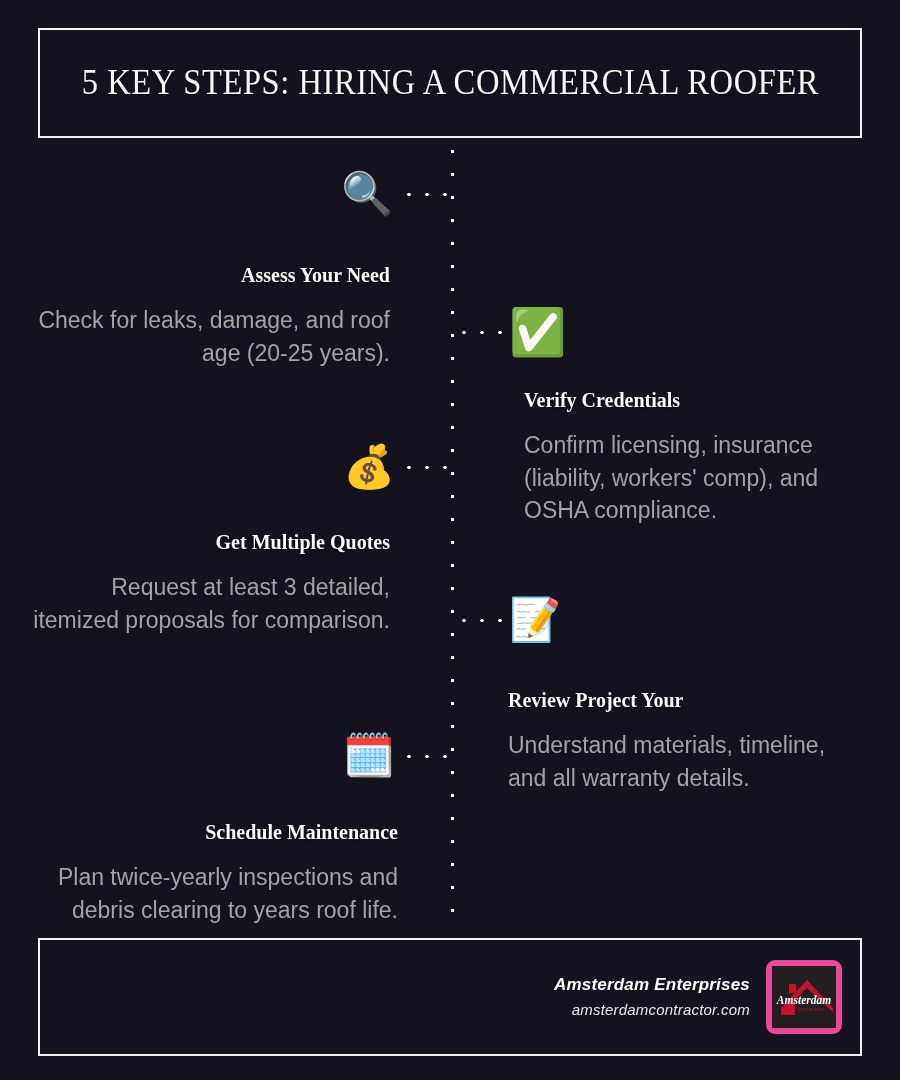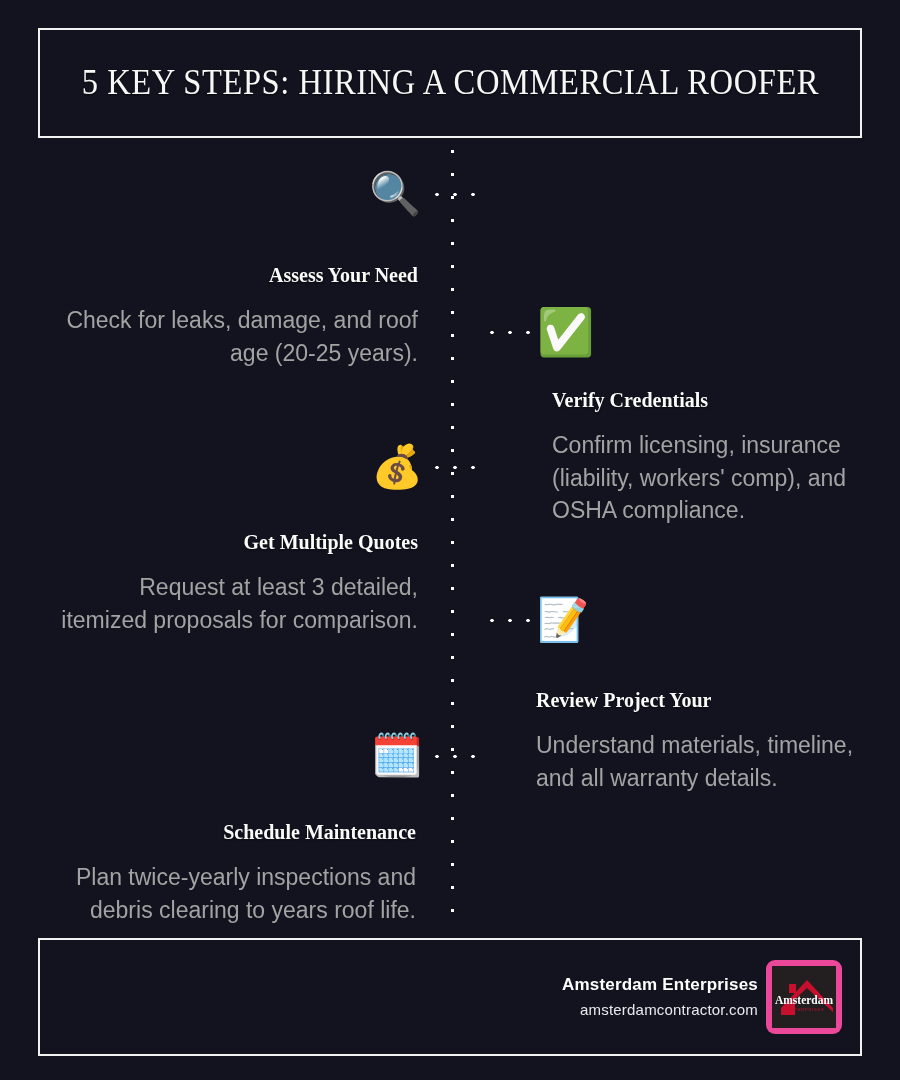--- a/index.html
+++ b/index.html
@@ -6,21 +6,20 @@
   html, body {
     width:900px; height:1080px;
     background:#131320;
     font-family:"Liberation Sans", sans-serif;
     overflow:hidden;
   }
   #infographic {
     position:relative;
     width:900px; height:1080px;
     background:#131320;
-    padding-left:28px;
   }
 
   
   .header-box {
     position:absolute;
     left:38px; top:28px;
     width:824px; height:110px;
     border:2px solid #f2f2f0;
     display:flex; align-items:center; justify-content:center;
   }
@@ -87,21 +86,21 @@
   
   .footer-box {
     position:absolute;
     left:38px; top:938px;
     width:824px; height:118px;
     border:2px solid #f2f2f0;
   }
   .footer-inner {
     position:absolute;
     right:18px; top:0; bottom:0;
-    display:flex; align-items:center; gap:8px;
+    display:flex; align-items:center; gap:16px;font-style:italic;
   }
   .footer-text { text-align:right; }
   .footer-company {
     font-size:17px; font-weight:bold; color:#ffffff;
     letter-spacing:.2px; line-height:1.5;
   }
   .footer-url {
     font-size:15px; color:#e9e9ec;
     letter-spacing:.2px; line-height:1.6;
   }
@@ -165,21 +164,21 @@
     <div class="connector right" style="left:455px; top:618px;"></div>
     <div class="txt align-left" style="left:508px; top:688px;">
       <div class="step-title">Review Project Your</div>
       <div class="step-desc">Understand materials, timeline, and all warranty details.</div>
     </div>
   </div>
 
   <div class="step">
     <div class="emoji" style="left:346px; top:732px;">🗓️</div>
     <div class="connector left" style="left:400px; top:754px;"></div>
-    <div class="txt align-right" style="left:28px; top:820px;">
+    <div class="txt align-right" style="left:38px; top:820px;">
       <div class="step-title">Schedule Maintenance</div>
       <div class="step-desc">Plan twice-yearly inspections and debris clearing to years roof life.</div>
     </div>
   </div>
 
   <div class="footer-box">
     <div class="footer-inner">
       <div class="footer-text">
         <div class="footer-company">Amsterdam Enterprises</div>
         <div class="footer-url">amsterdamcontractor.com</div>

